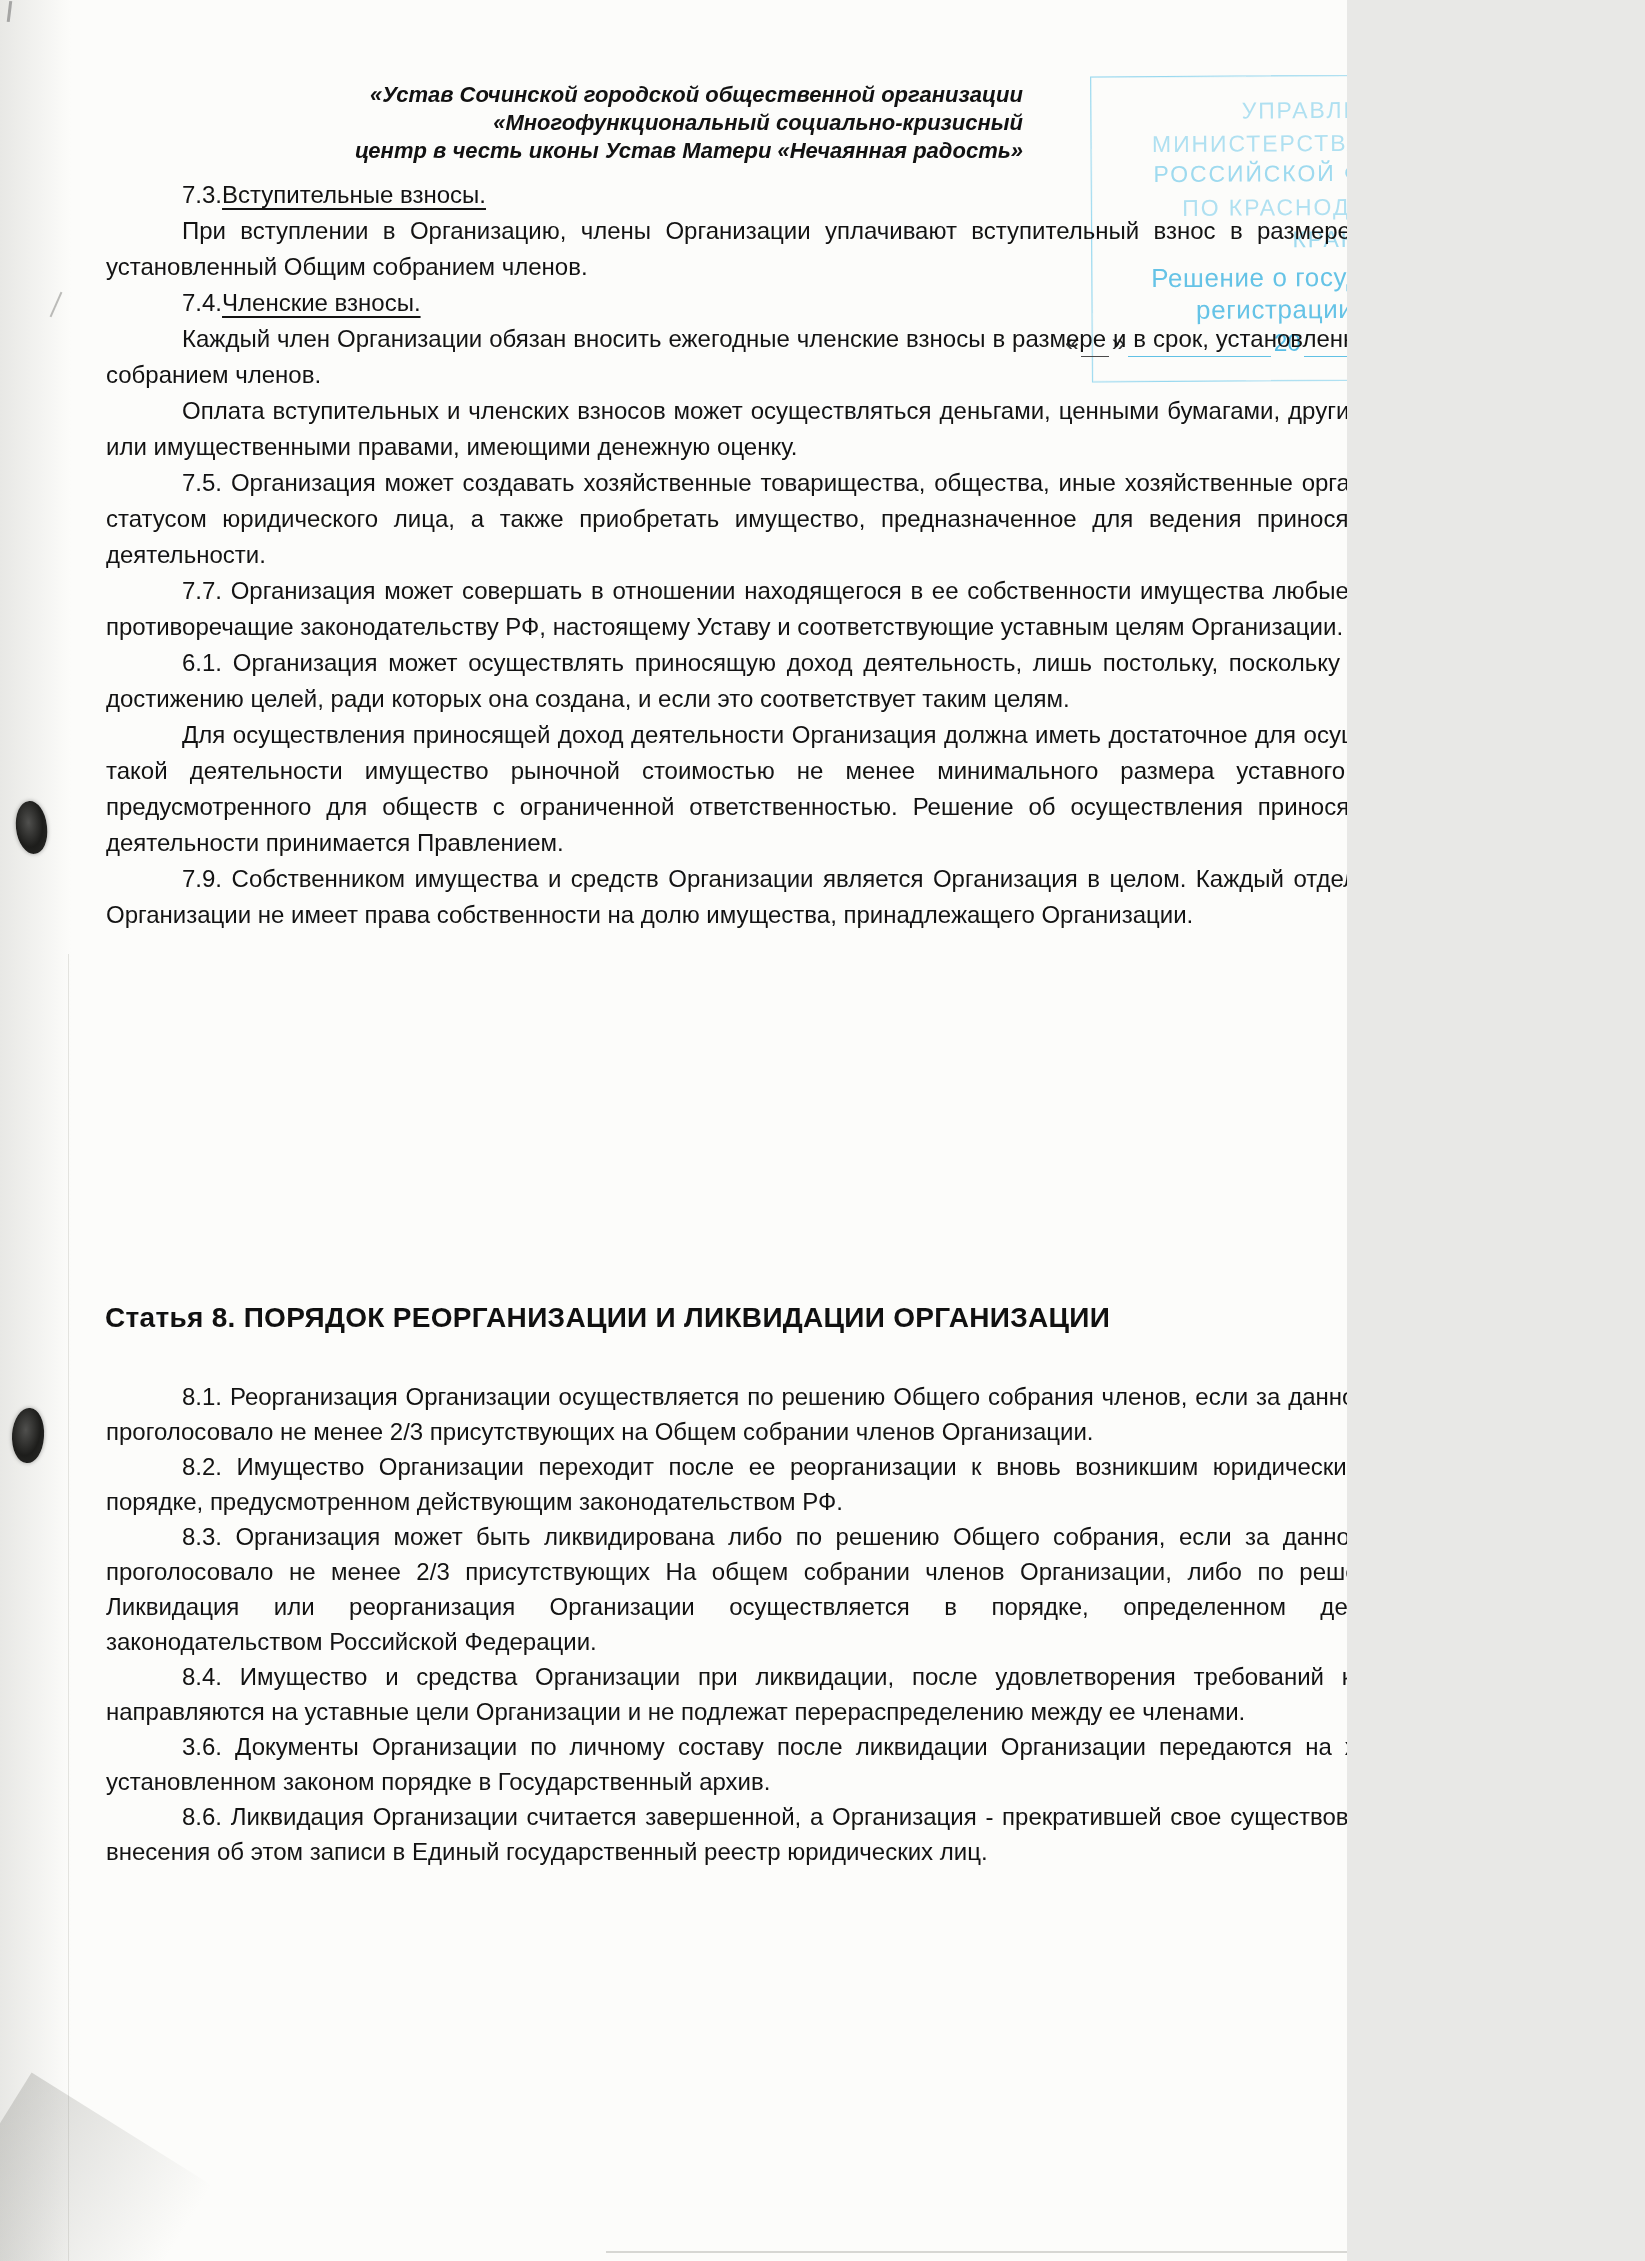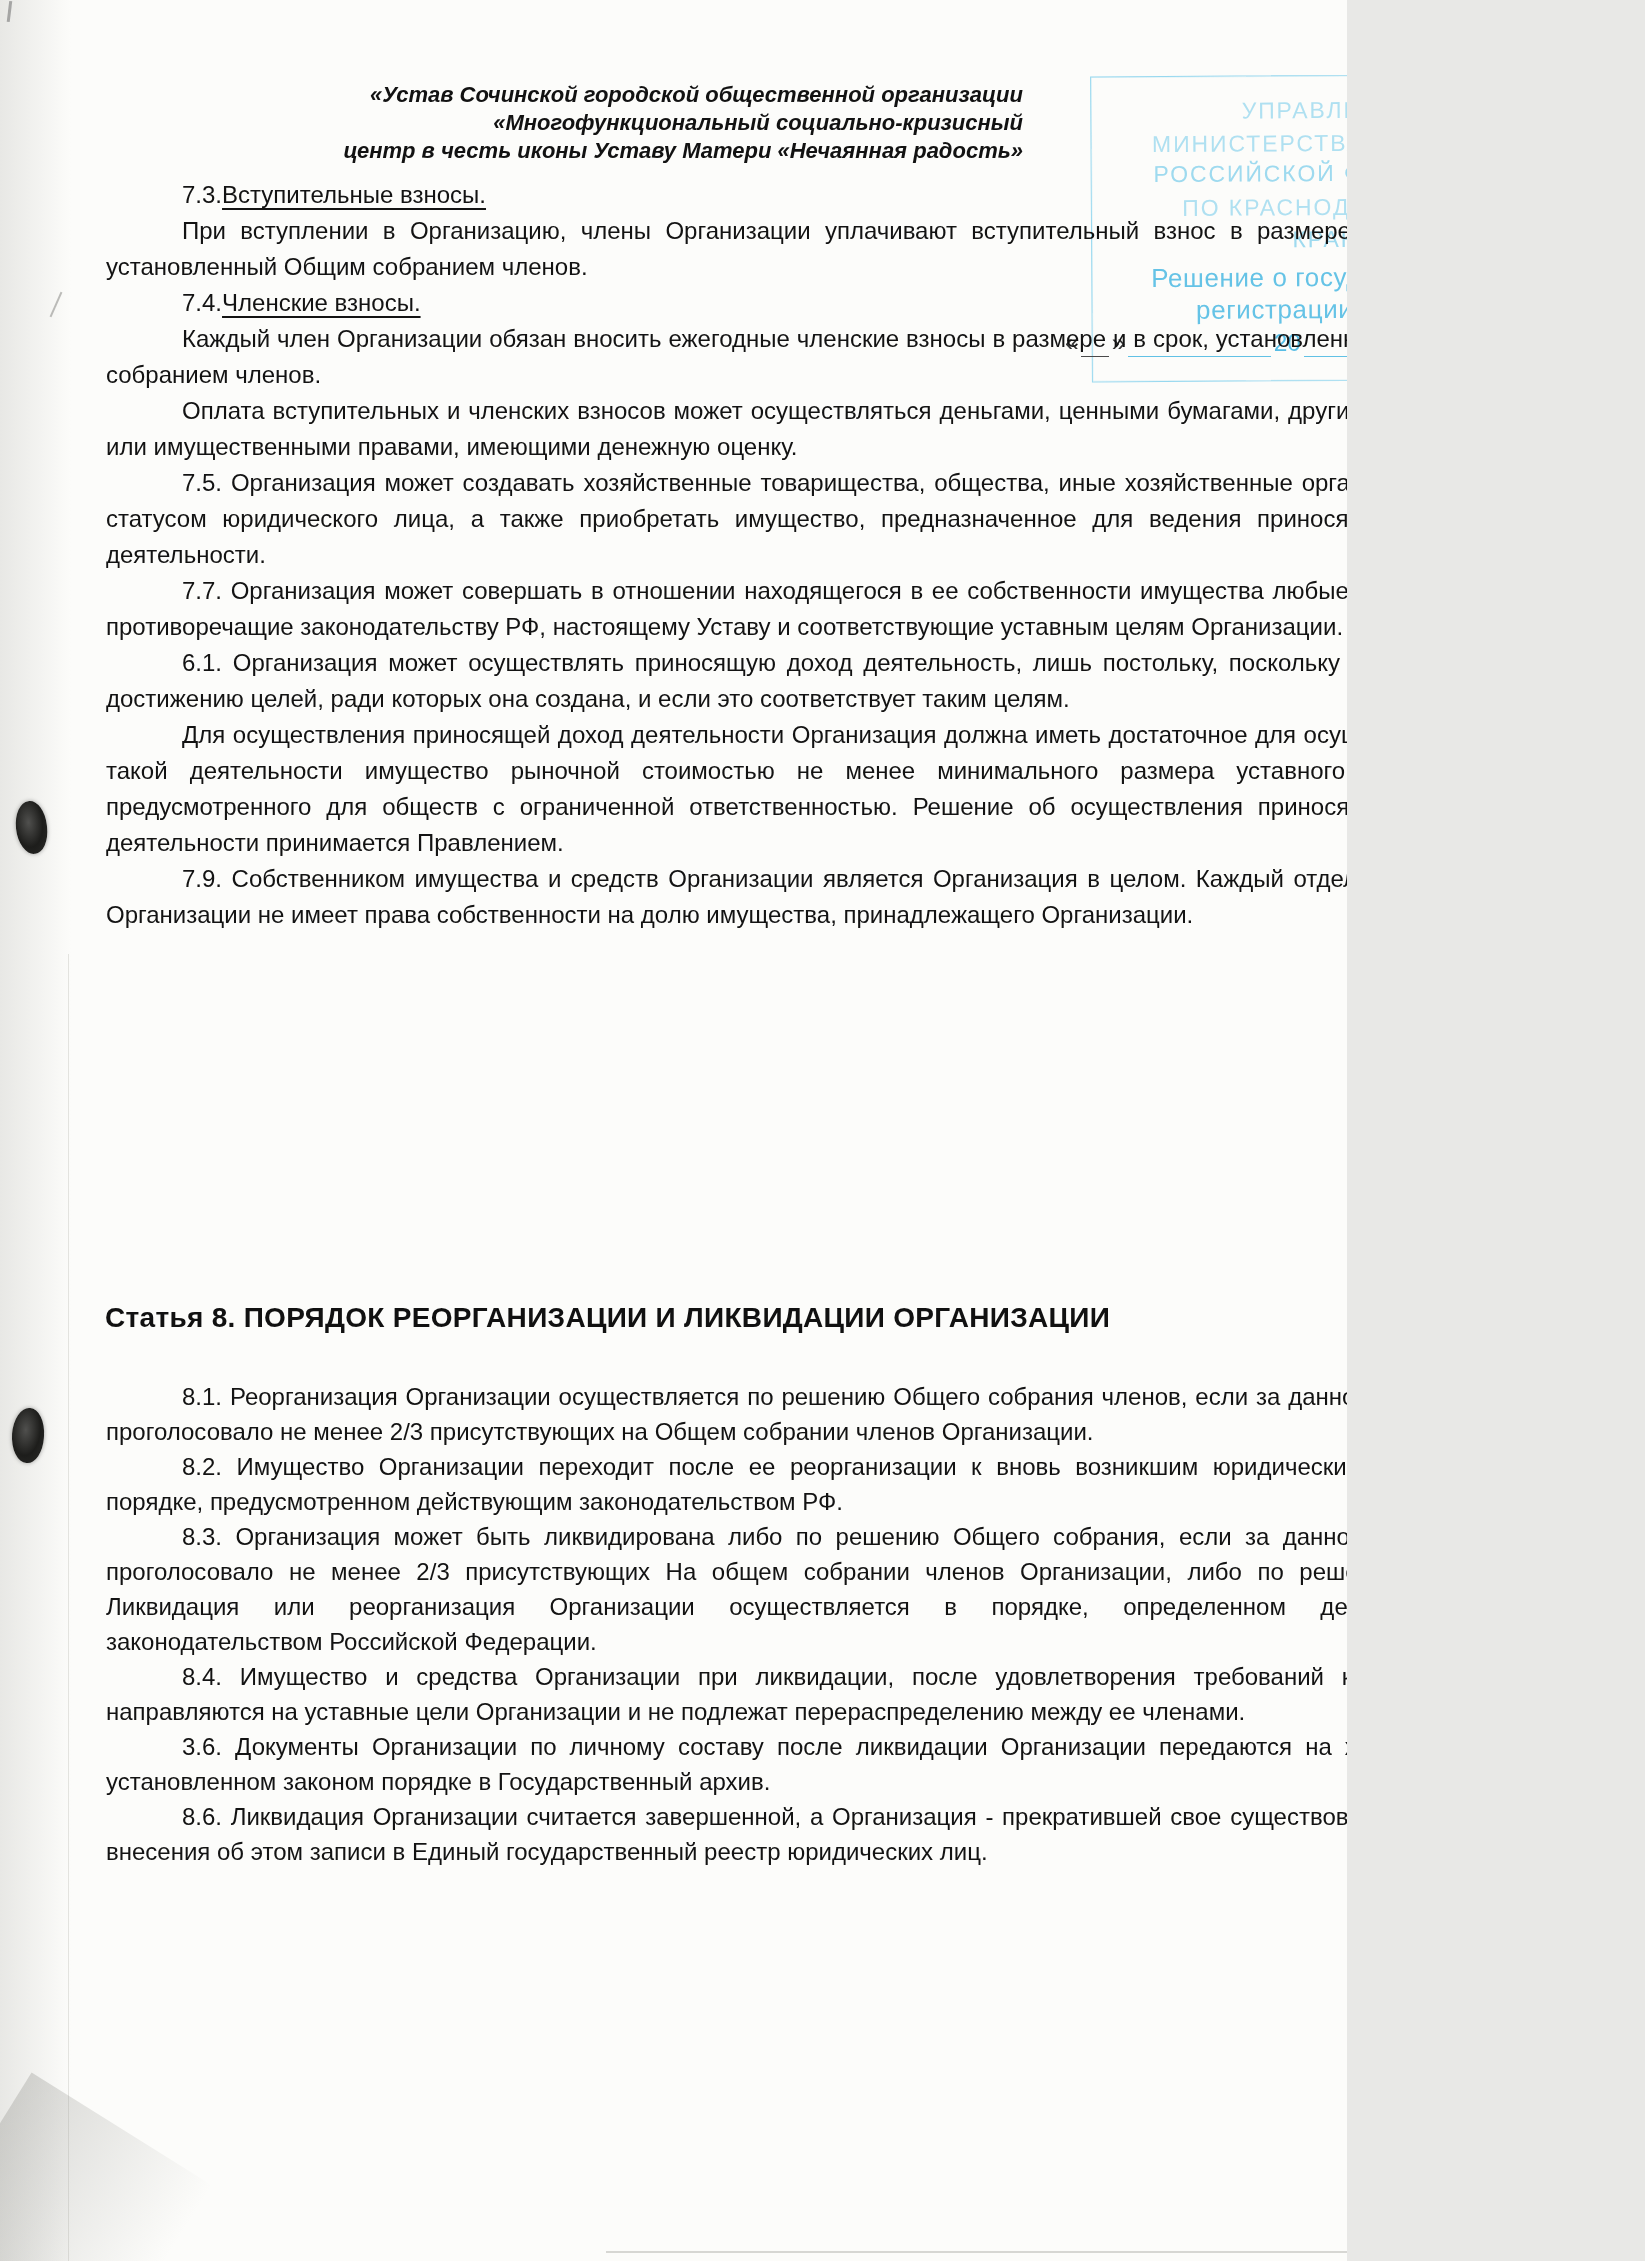--- a/index.html
+++ b/index.html
@@ -91,21 +91,21 @@
       <span class="dk">»</span>
       <span class="ul bl" style="width:143px"></span>
       <span class="bl">20</span>
       <span class="ul bl" style="width:43px"></span>
       <span class="bl">г.</span>
   </div>
 
   <div class="doc-header">
     <div>«Устав Сочинской городской общественной организации</div>
     <div>«Многофункциональный социально-кризисный</div>
-    <div>центр в честь иконы Уставу Матери «Нечаянная радость»</div>
+    <div>центр в честь иконы Устав Матери «Нечаянная радость»</div>
   </div>
 
   <div class="sec sec7">
       <div class="para ind"><span>7.3.</span><span class="ul">Вступительные взносы.</span></div>
       <div class="para ind">При вступлении в Организацию, члены Организации уплачивают вступительный взнос в размере и в срок, установленный Общим собранием членов.</div>
       <div class="para ind"><span>7.4.</span><span class="ul">Членские взносы.</span></div>
       <div class="para ind">Каждый член Организации обязан вносить ежегодные членские взносы в размере и в срок, установленный Общим собранием членов.</div>
       <div class="para ind">Оплата вступительных и членских взносов может осуществляться деньгами, ценными бумагами, другими вещами или имущественными правами, имеющими денежную оценку.</div>
       <div class="para ind">7.5. Организация может создавать хозяйственные товарищества, общества, иные хозяйственные организации со статусом юридического лица, а также приобретать имущество, предназначенное для ведения приносящей доход деятельности.</div>
       <div class="para ind">7.7. Организация может совершать в отношении находящегося в ее собственности имущества любые сделки, не противоречащие законодательству РФ, настоящему Уставу и соответствующие уставным целям Организации.</div>

